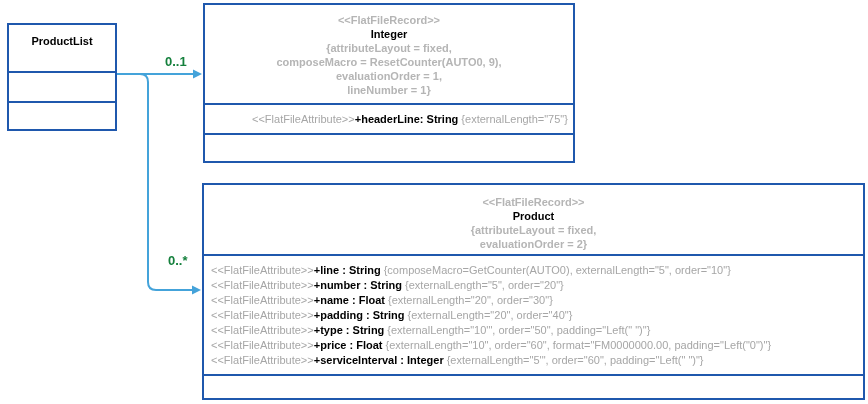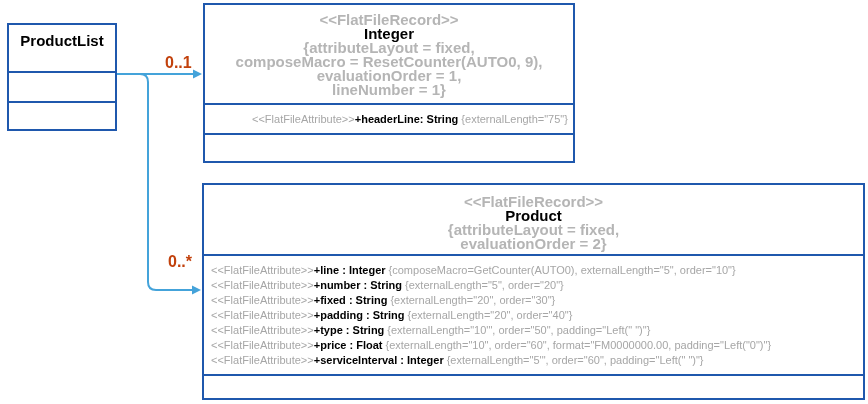--- a/index.html
+++ b/index.html
@@ -25,21 +25,21 @@
     background: #ffffff;
     border: 2px solid #1f58ad;
     box-sizing: border-box;
   }
   .comp {
     box-sizing: border-box;
     overflow: hidden;
   }
   .comp + .comp { border-top: 2px solid #1f58ad; }
 
-  .title-comp { text-align: center; font-size: 15px; line-height: 14px; font-weight: bold; }
+  .title-comp { text-align: center; font-size: 11px; line-height: 14px; font-weight: bold; }
   .stereo-title { color: #b5b5b5; }
   .class-name { color: #000000; }
   .prop-line { color: #b5b5b5; }
 
   .attr-comp { font-size: 11px; line-height: 15px; }
   .attr-row { white-space: nowrap; padding-left: 7px; }
   .attr-st { color: #a6a6a6; }
   .attr-sig { color: #000000; font-weight: bold; }
   .attr-props { color: #a6a6a6; margin-left: 3px; }
 
@@ -56,23 +56,23 @@
   #box-header .empty-a { height: 28px; }
 
   
   #box-product { left: 202px; top: 183px; width: 663px; height: 217px; }
   #box-product .title-comp { height: 69px; padding-top: 10px; }
   #box-product .attr-comp { height: 120px; padding-top: 7px; }
   #box-product .empty-a { height: 24px; }
 
   .mult-label {
     position: absolute;
-    font-size: 16px;
+    font-size: 13px;
     font-weight: bold;
-    color: #c2410c;
+    color: #15803d;
   }
   #mult-header { left: 165px; top: 54px; }
   #mult-product { left: 168px; top: 253px; }
 </style>
 </head>
 <body>
 
 <div class="canvas">
 
   <svg class="connectors" viewBox="0 0 868 404">
@@ -113,23 +113,23 @@
   </div>
 
   <div class="uml-box" id="box-product">
     <div class="comp title-comp">
       <div class="stereo-title">&lt;&lt;FlatFileRecord&gt;&gt;</div>
       <div class="class-name">Product</div>
       <div class="prop-line">{attributeLayout = fixed,</div>
       <div class="prop-line">evaluationOrder = 2}</div>
     </div>
     <div class="comp attr-comp">
-      <div class="attr-row"><span class="attr-st">&lt;&lt;FlatFileAttribute&gt;&gt;</span><span class="attr-sig">+line : Integer</span><span class="attr-props">{composeMacro=GetCounter(AUTO0), externalLength="5", order="10"}</span></div>
+      <div class="attr-row"><span class="attr-st">&lt;&lt;FlatFileAttribute&gt;&gt;</span><span class="attr-sig">+line : String</span><span class="attr-props">{composeMacro=GetCounter(AUTO0), externalLength="5", order="10"}</span></div>
       <div class="attr-row"><span class="attr-st">&lt;&lt;FlatFileAttribute&gt;&gt;</span><span class="attr-sig">+number : String</span><span class="attr-props">{externalLength="5", order="20"}</span></div>
-      <div class="attr-row"><span class="attr-st">&lt;&lt;FlatFileAttribute&gt;&gt;</span><span class="attr-sig">+fixed : String</span><span class="attr-props">{externalLength="20", order="30"}</span></div>
+      <div class="attr-row"><span class="attr-st">&lt;&lt;FlatFileAttribute&gt;&gt;</span><span class="attr-sig">+name : Float</span><span class="attr-props">{externalLength="20", order="30"}</span></div>
       <div class="attr-row"><span class="attr-st">&lt;&lt;FlatFileAttribute&gt;&gt;</span><span class="attr-sig">+padding : String</span><span class="attr-props">{externalLength="20", order="40"}</span></div>
       <div class="attr-row"><span class="attr-st">&lt;&lt;FlatFileAttribute&gt;&gt;</span><span class="attr-sig">+type : String</span><span class="attr-props">{externalLength="10'", order="50", padding="Left(" ")"}</span></div>
       <div class="attr-row"><span class="attr-st">&lt;&lt;FlatFileAttribute&gt;&gt;</span><span class="attr-sig">+price : Float</span><span class="attr-props">{externalLength="10", order="60", format="FM0000000.00, padding="Left("0")"}</span></div>
       <div class="attr-row"><span class="attr-st">&lt;&lt;FlatFileAttribute&gt;&gt;</span><span class="attr-sig">+serviceInterval : Integer</span><span class="attr-props">{externalLength="5'", order="60", padding="Left(" ")"}</span></div>
     </div>
     <div class="comp empty-a"></div>
   </div>
 
 </div>
 

